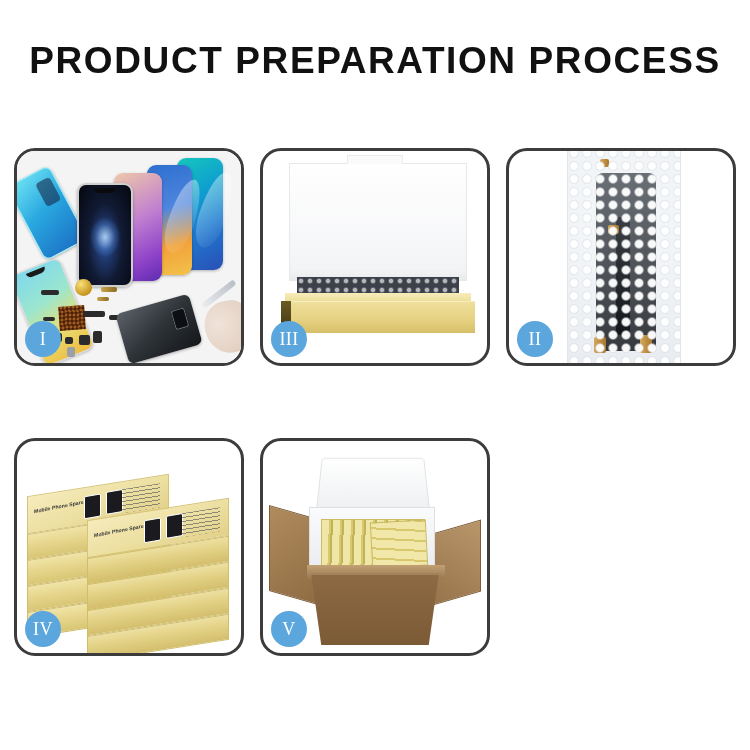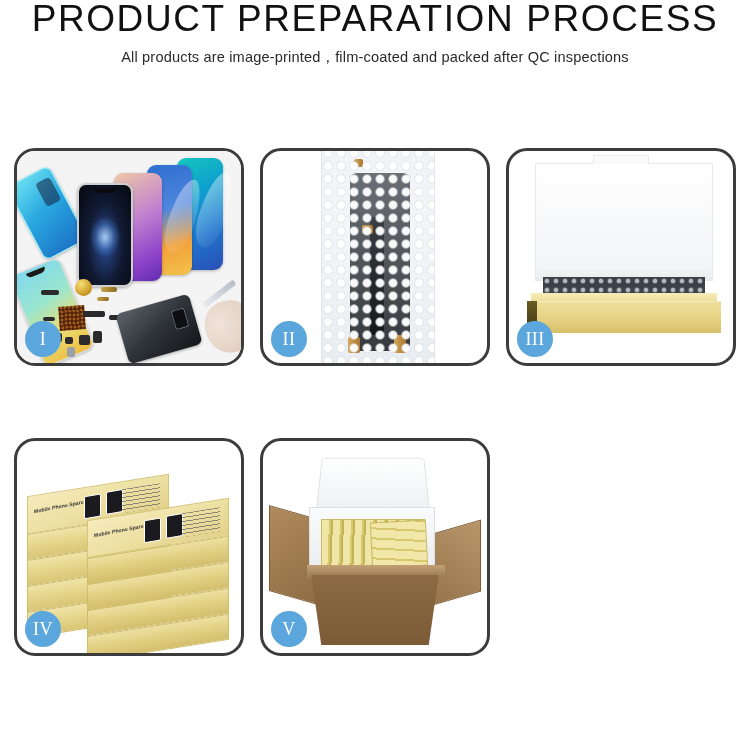--- a/index.html
+++ b/index.html
@@ -9,22 +9,22 @@
     width: 750px; height: 750px;
     background: #ffffff;
     font-family: "Liberation Sans", sans-serif;
     overflow: hidden;
   }
   #page { position: relative; width: 750px; height: 750px; background: #ffffff; }
 
   
   .header { position: absolute; left: 0; top: 0; width: 750px; text-align: center; }
   .title {
-    margin: 0; 
-    font-size: 37px; font-weight: 400; letter-spacing: 1.6px;
+    margin: 0; padding-top: 42px;
+    font-size: 37px; font-weight: 700; letter-spacing: 1.6px;
     color: #111111; line-height: 1.05;
     font-family: "Liberation Sans", sans-serif;
     white-space: nowrap;
   }
   .subtitle {
     margin: 0; padding-top: 9px;
     font-size: 14.6px; font-weight: 400; letter-spacing: .15px;
     color: #2a2a2a;
     font-family: "Liberation Sans", sans-serif;
     white-space: nowrap;
@@ -333,21 +333,20 @@
     background: rgba(150,122,84,.75);
   }
 </style>
 </head>
 <body>
 
 <div id="page">
 
   <div class="header">
     <h1 class="title">PRODUCT PREPARATION PROCESS</h1>
-    <p class="subtitle">All products are image-printed，film-coated and packed after QC inspections</p>
   </div>
 
   <div class="grid">
 
     <div class="panel">
       <div class="panel-stage">
         <div class="p1-bg"></div>
 
         <div class="phone p1-teal"></div>
         <div class="phone p1-green"></div>
@@ -368,20 +367,32 @@
         <div class="chip" style="left:26px;  top:166px; width:12px; height:4px;"></div>
         <div class="chip" style="left:66px;  top:160px; width:22px; height:6px;"></div>
         <div class="chip s" style="left:50px; top:196px; width:8px; height:10px;"></div>
         <div class="chip" style="left:92px;  top:164px; width:16px; height:5px;"></div>
 
         <div class="p1-housing"></div>
         <div class="p1-tool"></div>
         <div class="p1-hand"></div>
 
         <div class="badge">I</div>
+      </div>
+    </div>
+
+    <div class="panel">
+      <div class="panel-stage">
+        <div class="p3-lid"></div>
+        <div class="p3-lid-tab"></div>
+        <div class="p3-foam"></div>
+        <div class="p3-box-rim"></div>
+        <div class="p3-box-front"></div>
+        <div class="p3-box-left"></div>
+        <div class="badge">III</div>
       </div>
     </div>
 
     <div class="panel">
       <div class="panel-stage">
         <div class="p2-bag">
           <div class="p2-part"></div>
           <div class="p2-flex"></div>
           <div class="p2-conn" style="left:32px; top:12px;  width:9px;  height:8px;"></div>
           <div class="p2-conn" style="left:40px; top:78px;  width:11px; height:9px;"></div>
@@ -389,32 +400,20 @@
           <div class="p2-conn" style="left:72px; top:188px; width:12px; height:18px;"></div>
           <div class="p2-bubbles"></div>
           <div class="p2-haze"></div>
         </div>
         <div class="badge">II</div>
       </div>
     </div>
 
     <div class="panel">
       <div class="panel-stage">
-        <div class="p3-lid"></div>
-        <div class="p3-lid-tab"></div>
-        <div class="p3-foam"></div>
-        <div class="p3-box-rim"></div>
-        <div class="p3-box-front"></div>
-        <div class="p3-box-left"></div>
-        <div class="badge">III</div>
-      </div>
-    </div>
-
-    <div class="panel">
-      <div class="panel-stage">
         <div class="stack">
 
           <div class="sbox" style="left:2px;  top:64px;"></div>
           <div class="sbox" style="left:2px;  top:90px;"></div>
           <div class="sbox" style="left:2px;  top:116px;"></div>
           <div class="sbox" style="left:2px;  top:142px;"></div>
 
           <div class="sbox right" style="left:62px; top:88px;"></div>
           <div class="sbox right" style="left:62px; top:114px;"></div>
           <div class="sbox right" style="left:62px; top:140px;"></div>

